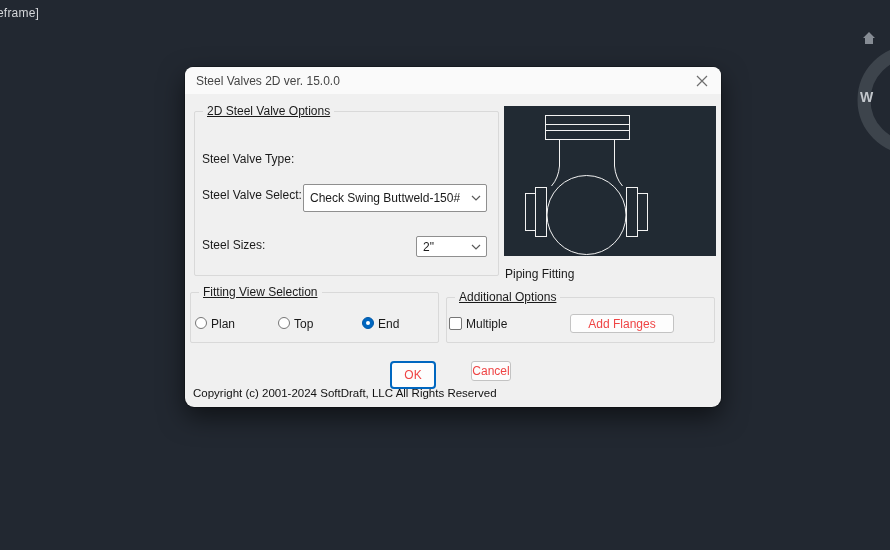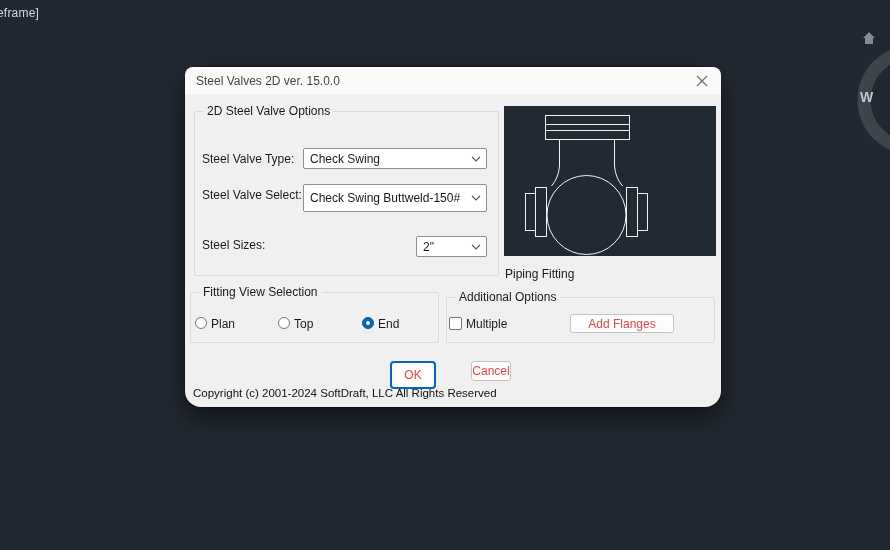--- a/index.html
+++ b/index.html
@@ -22,21 +22,21 @@
   .compass-ring{position:absolute;left:830px;top:40px;width:60px;height:130px;}
   .compass-w{
     position:absolute;left:860px;top:89px;width:20px;
     color:#c3c7cc;font-size:14px;font-weight:bold;text-align:left;
   }
 
   
   .dialog{
     position:absolute;left:185px;top:67px;width:536px;height:340px;
     background:var(--dialog-bg,#f0f0f0);
-    border-radius:16px;
+    border-radius:9px;
     box-shadow:0 10px 26px rgba(0,0,0,.55),0 0 0 1px rgba(0,0,0,.25);
     font-size:12px;color:#1a1a1a;
   }
   .titlebar{
     position:absolute;left:0;top:0;right:0;height:27px;
     background:var(--titlebar-bg,#fafafa);
     border-radius:8px 8px 0 0;
   }
   .title{
     position:absolute;left:11px;top:7px;
@@ -45,21 +45,21 @@
   .close-btn{
     position:absolute;right:10px;top:5px;width:18px;height:18px;
     display:flex;align-items:center;justify-content:center;cursor:pointer;
   }
 
   .groupbox{
     position:absolute;border:1px solid #d9d9d9;border-radius:2px;
   }
   .legend{
     position:absolute;top:-8px;left:8px;background:var(--dialog-bg,#f0f0f0);
-    padding:0 4px;white-space:nowrap;color:#1a1a1a;
+    padding:0 4px;white-space:nowrap;color:#1a1a1a;text-decoration:underline;
   }
 
   .lbl{position:absolute;white-space:nowrap;}
 
   .combo{
     position:absolute;background:#fff;border:1px solid #8f8f8f;border-radius:2px;
     display:flex;align-items:center;justify-content:space-between;
     padding:0 5px 0 6px;box-sizing:border-box;cursor:default;
   }
   .combo .val{white-space:nowrap;overflow:hidden;}
@@ -118,26 +118,20 @@
           <path d="M1 1 L11 11 M11 1 L1 11" stroke="#6e6e6e" stroke-width="1.2" fill="none"></path>
         </svg>
       </span>
     </div>
 
     <div class="groupbox" style="left:9px;top:44px;width:303px;height:163px;">
       <span class="legend">2D Steel Valve Options</span>
     </div>
 
     <span class="lbl" style="left:17px;top:85px;">Steel Valve Type:</span>
-    <div class="combo" style="left:118px;top:81px;width:184px;height:21px;">
-      <span class="val">Check Swing</span>
-      <svg width="10" height="6" viewBox="0 0 10 6">
-        <path d="M1 1 L5 5 L9 1" stroke="#5a5a5a" stroke-width="1.2" fill="none"></path>
-      </svg>
-    </div>
 
     <span class="lbl" style="left:17px;top:121px;">Steel Valve Select:</span>
     <div class="combo" style="left:118px;top:117px;width:184px;height:28px;">
       <span class="val">Check Swing Buttweld-150#</span>
       <svg width="10" height="6" viewBox="0 0 10 6">
         <path d="M1 1 L5 5 L9 1" stroke="#5a5a5a" stroke-width="1.2" fill="none"></path>
       </svg>
     </div>
 
     <span class="lbl" style="left:17px;top:171px;">Steel Sizes:</span>

